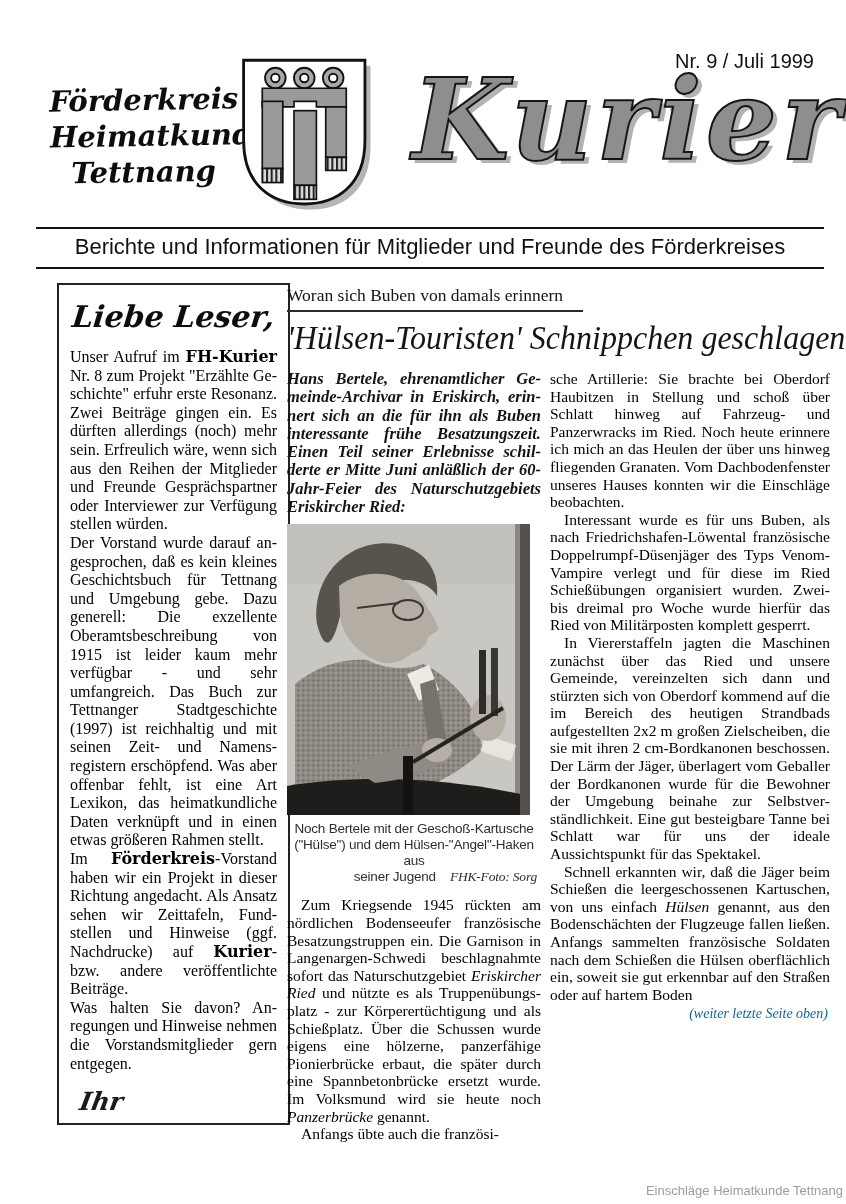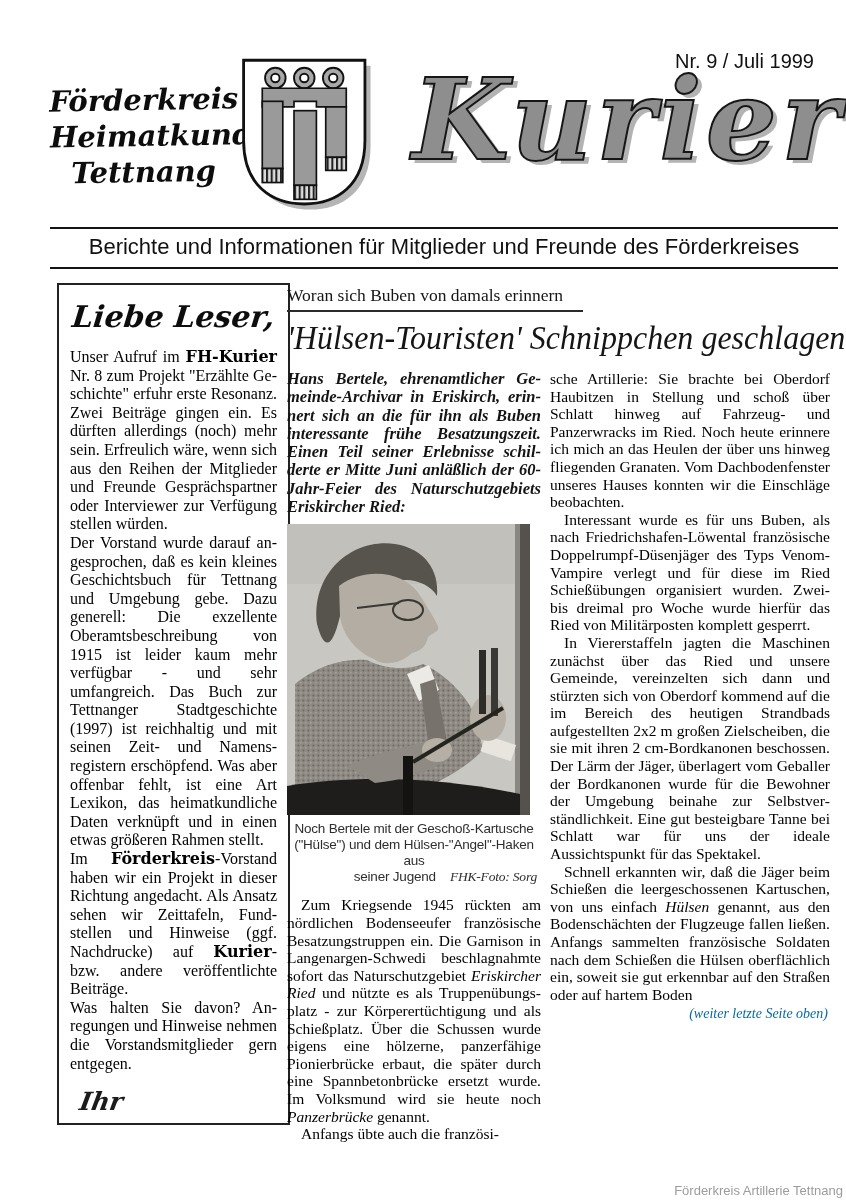--- a/index.html
+++ b/index.html
@@ -10,21 +10,21 @@
   .issue{position:absolute;top:50px;right:32px;font-family:"Liberation Sans",sans-serif;
          font-size:20px;color:#111;}
   .org{position:absolute;left:50px;top:82px;width:186px;text-align:center;
        font-family:"DejaVu Serif",serif;font-style:italic;font-weight:bold;
        font-size:29px;line-height:36px;color:#0d0d0d;transform:rotate(-1deg);}
   .crest{position:absolute;left:238px;top:54px;}
   .masthead{position:absolute;left:412px;top:64px;font-family:"DejaVu Serif",serif;
             font-style:italic;font-weight:bold;font-size:112px;line-height:1;
             color:#8e8e8e;letter-spacing:4px;-webkit-text-stroke:2px #161616;
             text-shadow:5px 4px 0 #b3b3b3;}
-  .subtitle{position:absolute;left:50px;top:227px;width:788px;border-top:2px solid #141414;
+  .subtitle{position:absolute;left:36px;top:227px;width:788px;border-top:2px solid #141414;
             border-bottom:2px solid #141414;padding:5px 0 7px;text-align:center;
             font-family:"Liberation Sans",sans-serif;font-size:22px;color:#111;}
 
   
   .letter-box{position:absolute;left:57px;top:283px;width:233px;height:842px;
               border:2px solid #222;box-sizing:border-box;padding:6px 11px 0;
               overflow:hidden;}
   .letter-title{font-family:"DejaVu Serif",serif;font-style:italic;font-weight:bold;
                 font-size:30px;text-align:center;margin:8px 0 14px;color:#0d0d0d;
                 transform:skewX(-6deg);}
@@ -182,15 +182,15 @@
         <p class="bp">sche Artillerie: Sie brachte bei Oberdorf Haubitzen in Stellung und schoß über Schlatt hinweg auf Fahrzeug- und Panzerwracks im Ried. Noch heute erinnere ich mich an das Heulen der über uns hinweg fliegenden Granaten. Vom Dach­bodenfenster unseres Hauses konn­ten wir die Einschläge beobachten.</p>
         <p class="bp ind">Interessant wurde es für uns Buben, als nach Friedrichshafen-Löwental französische Doppel­rumpf-Düsenjäger des Typs Venom-Vampire verlegt und für diese im Ried Schießübungen organisiert wurden. Zwei- bis dreimal pro Woche wurde hierfür das Ried von Militärposten komplett gesperrt.</p>
         <p class="bp ind">In Viererstaffeln jagten die Ma­schinen zunächst über das Ried und unsere Gemeinde, vereinzelten sich dann und stürzten sich von Ober­dorf kommend auf die im Bereich des heutigen Strandbads aufgestell­ten 2x2 m großen Zielscheiben, die sie mit ihren 2 cm-Bordkanonen be­schossen. Der Lärm der Jäger, über­lagert vom Geballer der Bordka­nonen wurde für die Bewohner der Umgebung beinahe zur Selbstver­ständlichkeit. Eine gut besteigbare Tanne bei Schlatt war für uns der ideale Aussichtspunkt für das Spektakel.</p>
         <p class="bp ind"><span>Schnell erkannten wir, daß die Jäger beim Schießen die leer­geschossenen Kartuschen, von uns einfach </span><i>Hülsen</i><span> genannt, aus den Bodenschächten der Flugzeuge fal­len ließen. Anfangs sammelten fran­zösische Soldaten nach dem Schie­ßen die Hülsen oberflächlich ein, soweit sie gut erkennbar auf den Straßen oder auf hartem Boden</span></p>
         <p class="note">(weiter letzte Seite oben)</p>
       </div>
 
     </div>
   </div>
 
-  <div class="watermark">Förderkreis Artillerie Tettnang</div>
+  <div class="watermark">Einschläge Heimatkunde Tettnang</div>
 
 </div>
 
 </body></html>

